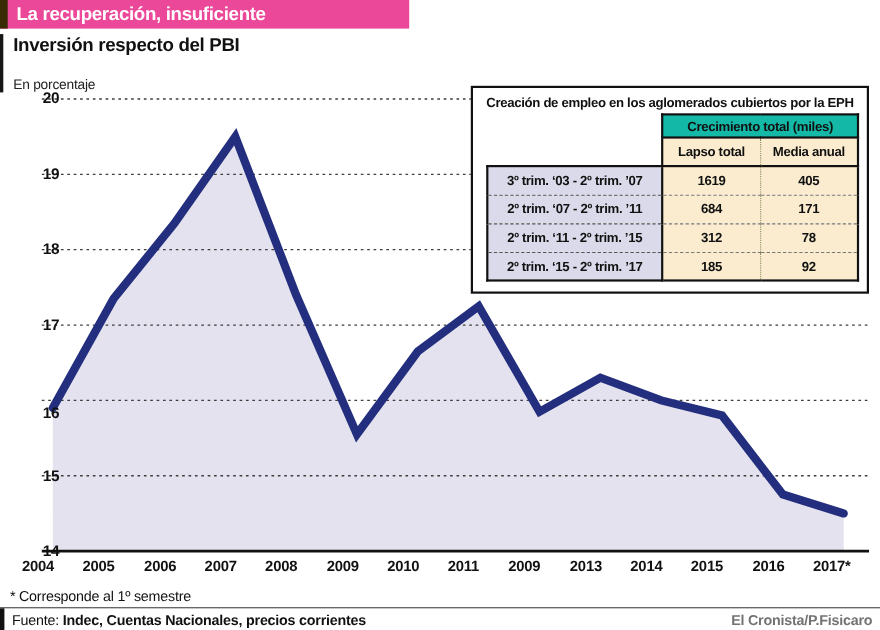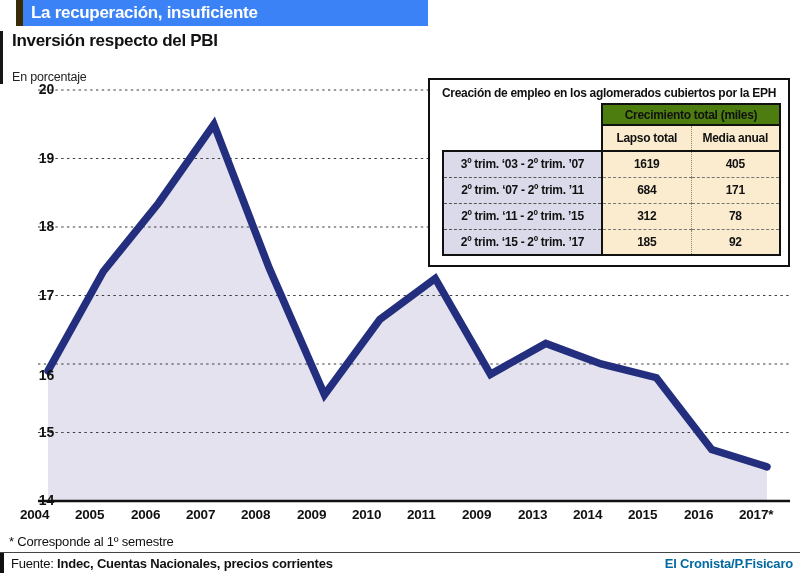--- a/index.html
+++ b/index.html
@@ -1,21 +1,21 @@
 <!DOCTYPE html>
 <html><head>
 <meta charset="utf-8">
 <style>
   * { margin:0; padding:0; box-sizing:border-box; }
   body { font-family:"Liberation Sans", sans-serif; background:#fff; }
   .canvas { position:relative; width:800px; height:573px; background:#ffffff; overflow:hidden; letter-spacing:-0.2px; }
 
   
-  .title-bar { position:absolute; left:16px; top:0; width:412px; height:26px;
-    background:#3b82f6; border-left:7px solid #3a2b07; }
+  .title-bar { position:absolute; left:0; top:0; width:372px; height:26px;
+    background:#ec4899; border-left:7px solid #3a2b07; }
   .title-bar span { display:block; color:#fff; font-weight:bold; font-size:17px;
     line-height:25px; padding-left:8px; letter-spacing:-0.3px; }
   .subheader { position:absolute; left:0; top:31px; border-left:3px solid #161616; padding-left:9px; }
   .subtitle { font-size:17px; font-weight:bold; color:#111; letter-spacing:-0.3px; }
   .unit-label { font-size:12.5px; color:#222; margin-top:19px; }
 
   
   #chart-layer { position:absolute; left:0; top:0; width:800px; height:573px; z-index:1; }
   #axis-layer  { position:absolute; left:0; top:0; width:800px; height:573px; z-index:2; pointer-events:none; }
   .y-tick { position:absolute; width:54px; text-align:right; font-size:14px; font-weight:bold; color:#111; }
@@ -24,41 +24,41 @@
   
   .emp-table { position:absolute; left:428px; top:78px; width:362px; z-index:3;
     background:#fff; border:2px solid #111; }
   .emp-title { font-size:12px; font-weight:bold; color:#111; padding:6px 8px 3px 12px;
     white-space:nowrap; letter-spacing:-0.3px; }
   .emp-table table { border-collapse:collapse; margin:0 9px 9px 12px; width:337px;
     table-layout:fixed; }
   .emp-table td { font-size:12px; font-weight:bold; color:#111; text-align:center;
     padding:5px 2px; white-space:nowrap; letter-spacing:-0.3px; }
   td.blank { border:none; background:none; }
-  td.ghead { border:2px solid #111; background:#4d7c0f; height:21px; padding:2px; }
+  td.ghead { border:2px solid #111; background:#14b8a6; height:21px; padding:2px; }
   td.chead { border:2px solid #111; background:#fbeccf; height:26px; }
   td.chead-l { border-right:1px dotted #8a8a5a; }
   td.chead-r { border-left:1px dotted #8a8a5a; }
   td.lbl { background:#dadaea; border-left:2px solid #111; border-right:2px solid #111;
     border-top:1px dashed #555; border-bottom:1px dashed #555; height:26px; }
   td.val { background:#fbeccf; border-top:1px dashed #777; border-bottom:1px dashed #777; }
   td.val-l { border-right:1px dotted #8a8a5a; border-left:2px solid #111; }
   td.val-r { border-left:1px dotted #8a8a5a; border-right:2px solid #111; }
   tr.first td.lbl { border-top:2px solid #111; }
   tr.first td.val { border-top:2px solid #111; }
   tr.last td.lbl, tr.last td.val { border-bottom:2px solid #111; }
 
   
   .footnote { position:absolute; left:9px; top:534px; font-size:13px; color:#111; z-index:2; }
   .source-row { position:absolute; left:0; top:552px; width:800px; height:21px;
     border-top:1.5px solid #444; z-index:2; }
   .source-bar { position:absolute; left:0; top:0; width:4px; height:21px; background:#111; }
   .source-text { position:absolute; left:11px; top:3px; font-size:13px; color:#111; }
   .source-text b { font-weight:bold; }
-  .credit { position:absolute; right:7px; top:3px; font-size:13px; font-weight:bold; color:#0369a1;text-align:right; }
+  .credit { position:absolute; right:7px; top:3px; font-size:13px; font-weight:bold; color:#737373;text-align:right; }
 </style>
 </head>
 <body>
 
 <div class="canvas">
 
   <div id="chart-layer"><svg width="800" height="573" viewBox="0 0 800 573">
         <polygon points="48,501 48.0,370.9 103.3,271.5 158.6,203.0 213.9,124.3 269.2,268.1 324.5,394.8 379.8,319.5 435.2,278.4 490.5,374.3 545.8,343.4 601.1,364.0 656.4,377.7 711.7,449.6 767.0,466.8 767,501" fill="#e3e2ee"></polygon>
         <line x1="38" y1="432.5" x2="790" y2="432.5" stroke="#3d3d3d" stroke-width="1.2" stroke-dasharray="2.4 3.4"></line>
         <line x1="38" y1="364.0" x2="790" y2="364.0" stroke="#3d3d3d" stroke-width="1.2" stroke-dasharray="2.4 3.4"></line>

